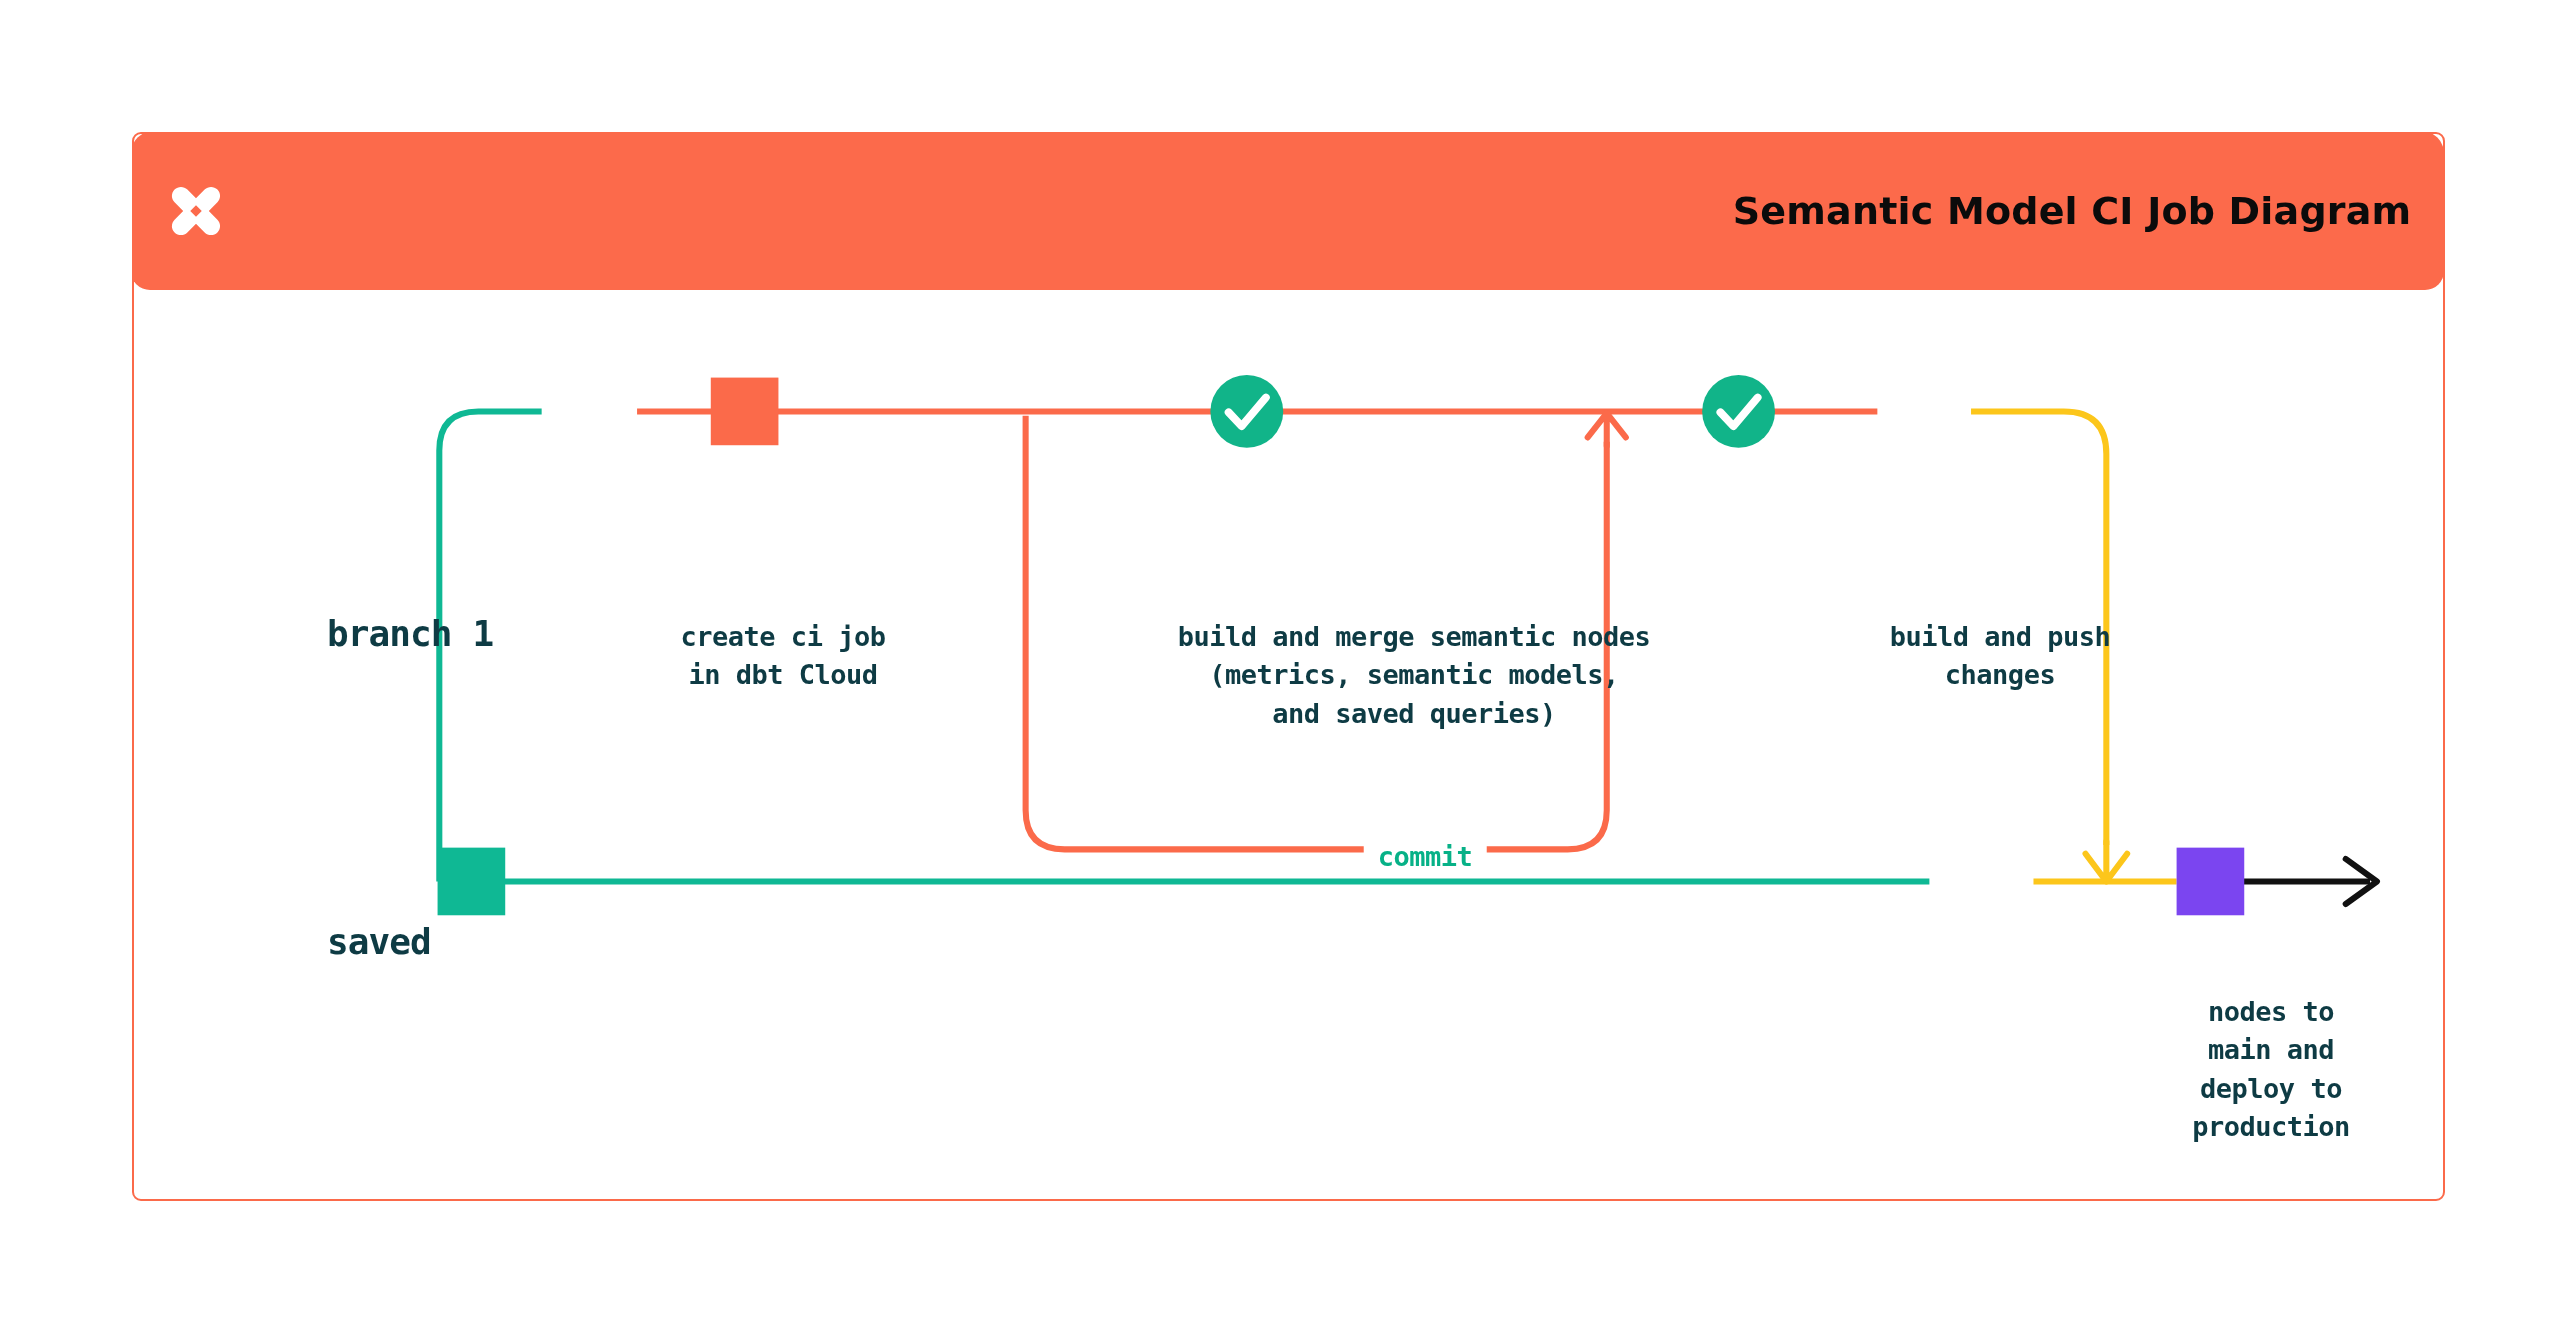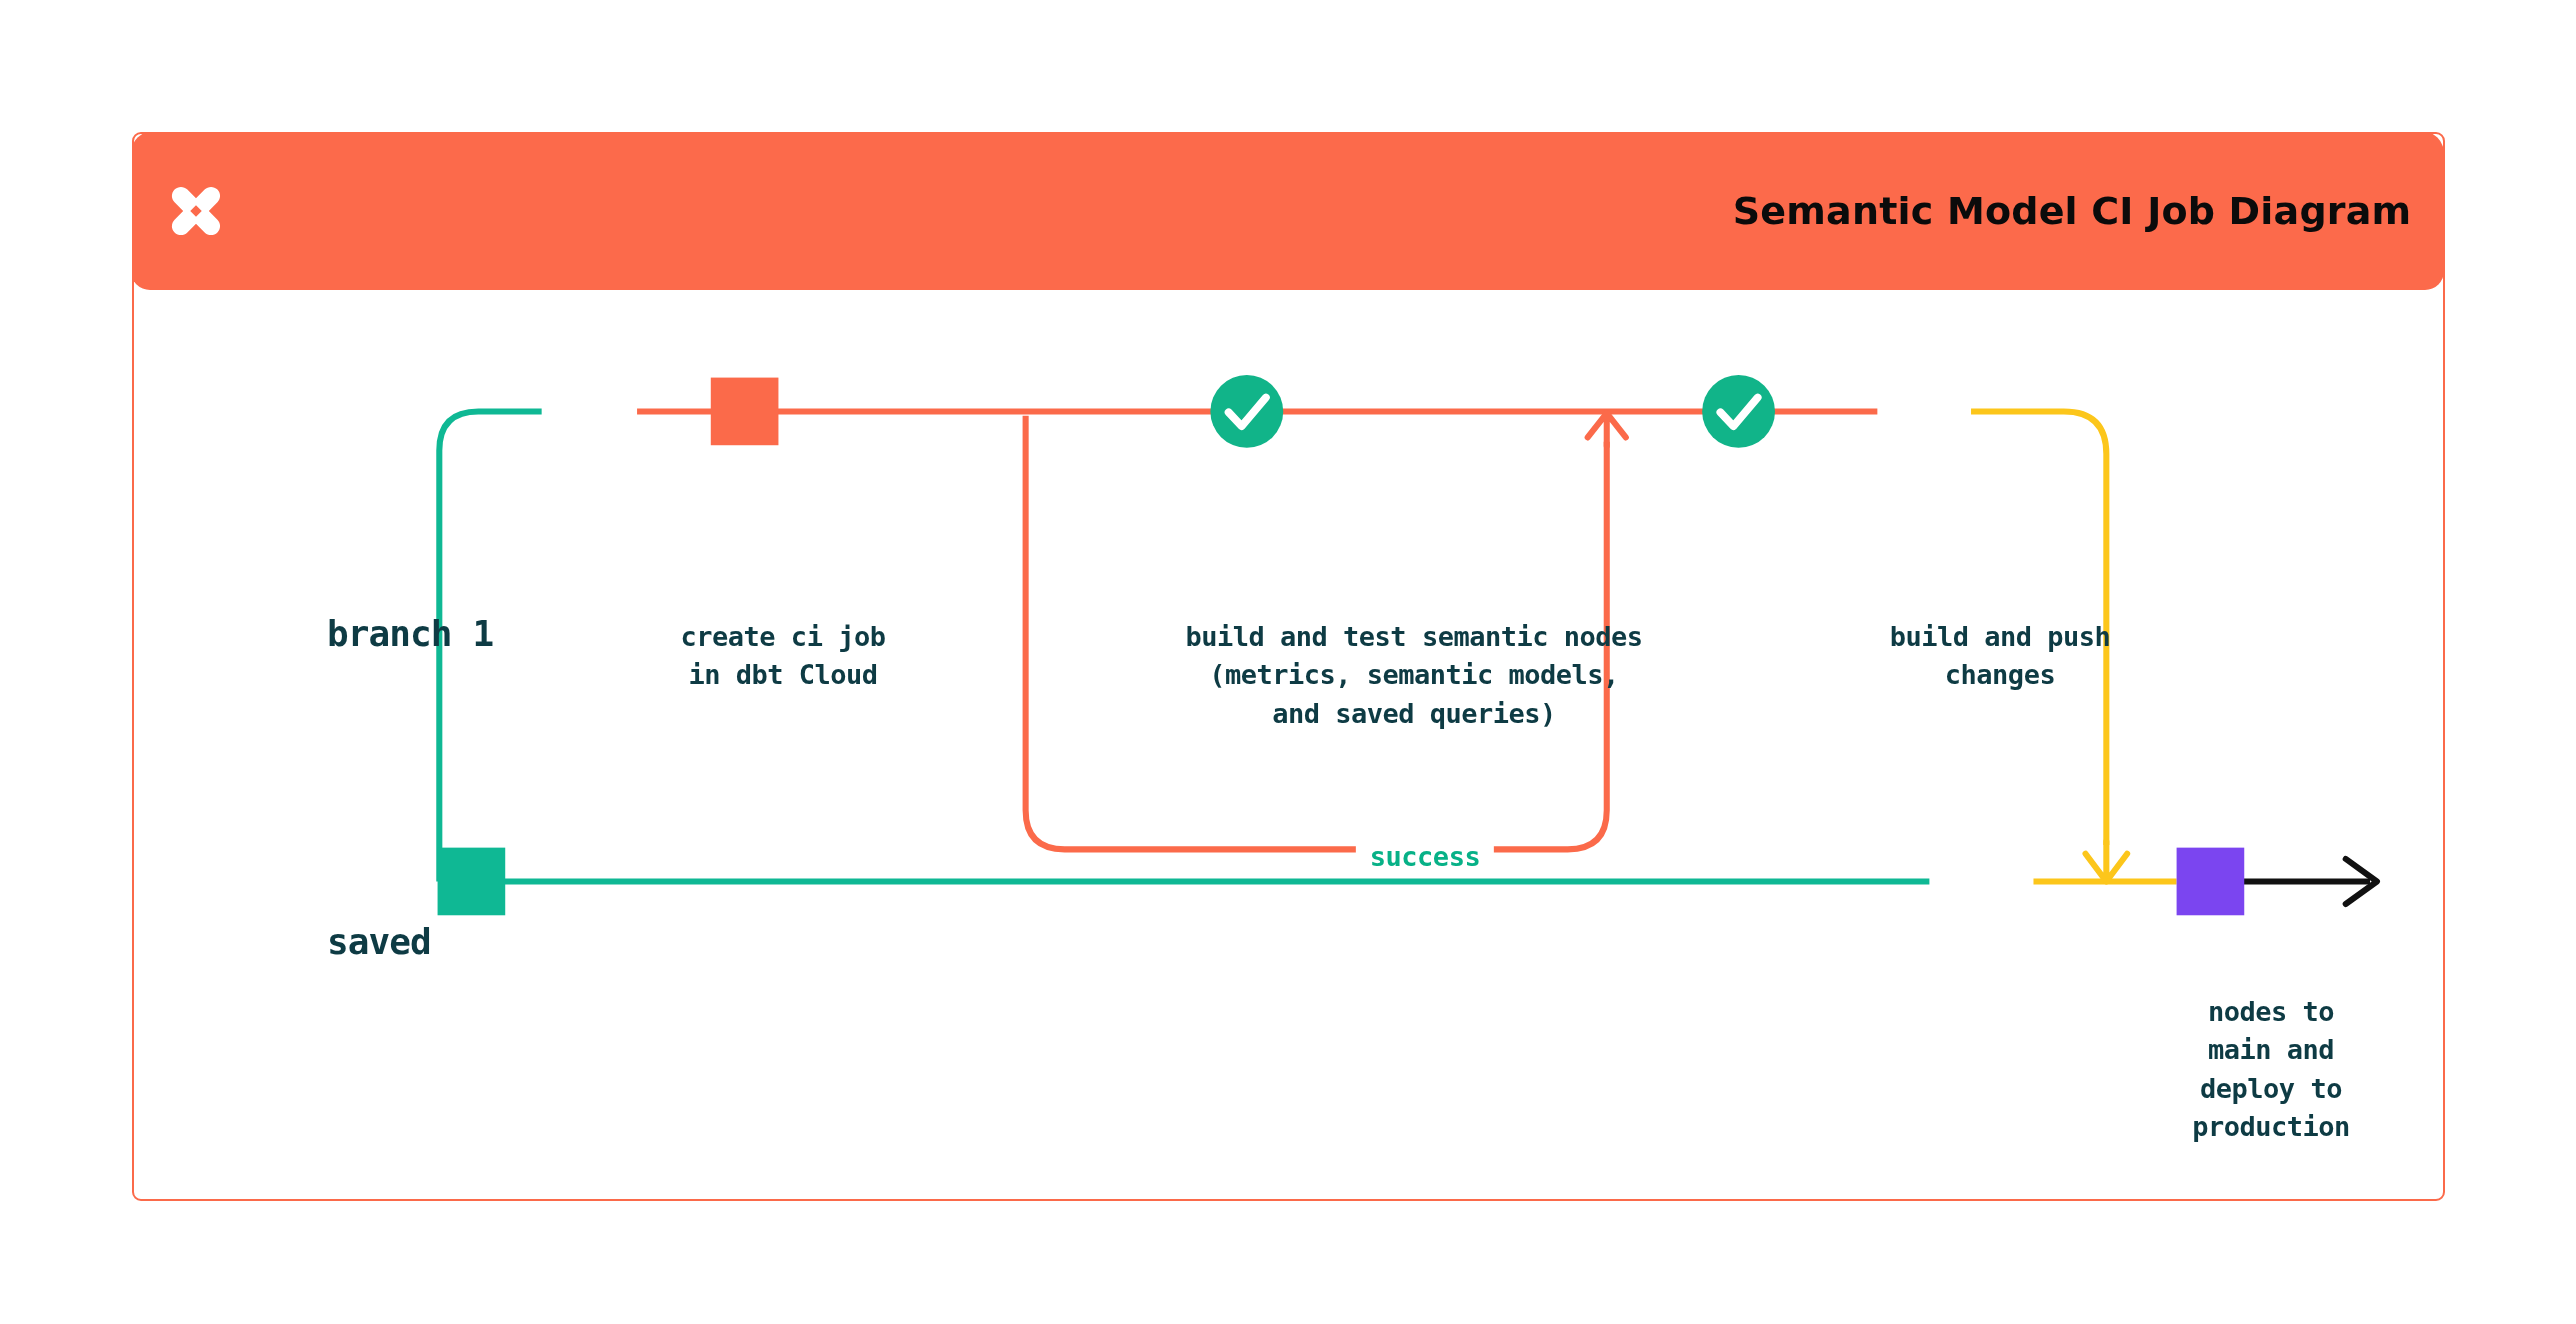--- a/index.html
+++ b/index.html
@@ -213,28 +213,28 @@
           </g>
 
           <rect x="2355" y="643" width="78" height="78" fill="#7B45F0"></rect>
         </svg>
 
         <div class="lane-label lane-branch1">branch 1</div>
         <div class="lane-label lane-main">saved</div>
 
         <div class="node-label label-create">create ci job
 in dbt Cloud</div>
-        <div class="node-label label-build">build and test semantic nodes
+        <div class="node-label label-build">build and merge semantic nodes
 (metrics, semantic models,
 and saved queries)</div>
         <div class="node-label label-commit">build and push
 changes</div>
         <div class="node-label label-merge">nodes to main and
 deploy to production</div>
 
-        <div class="success-label">success</div>
+        <div class="success-label">commit</div>
 
       </div>
     </div>
 
   </div>
 </div>
 
 
 </body></html>

